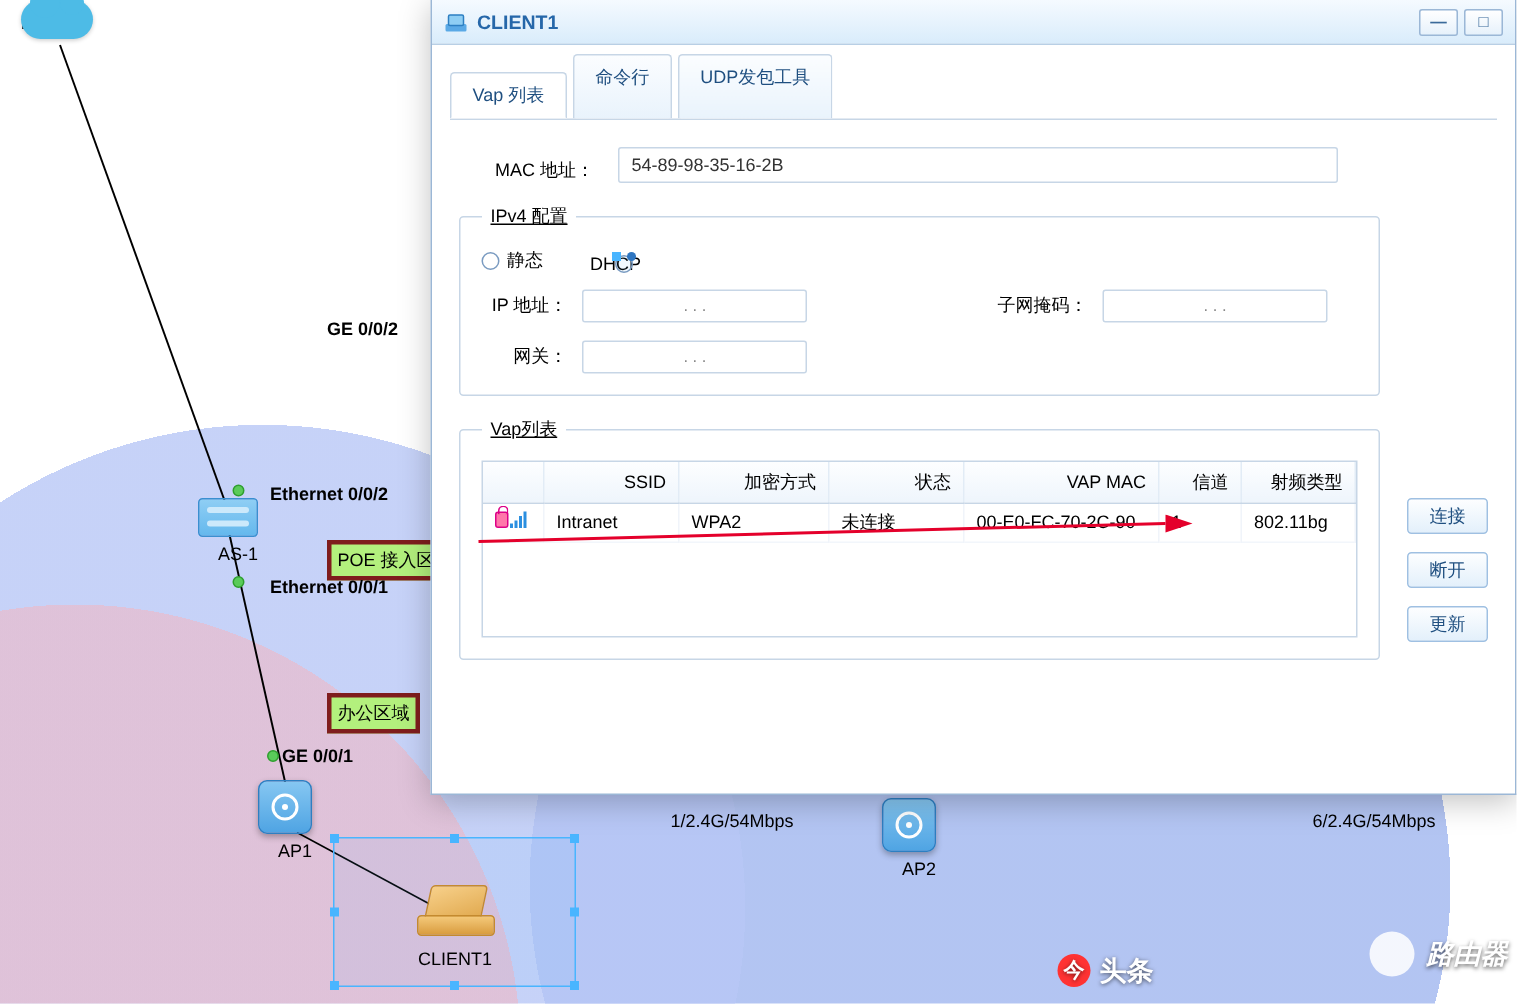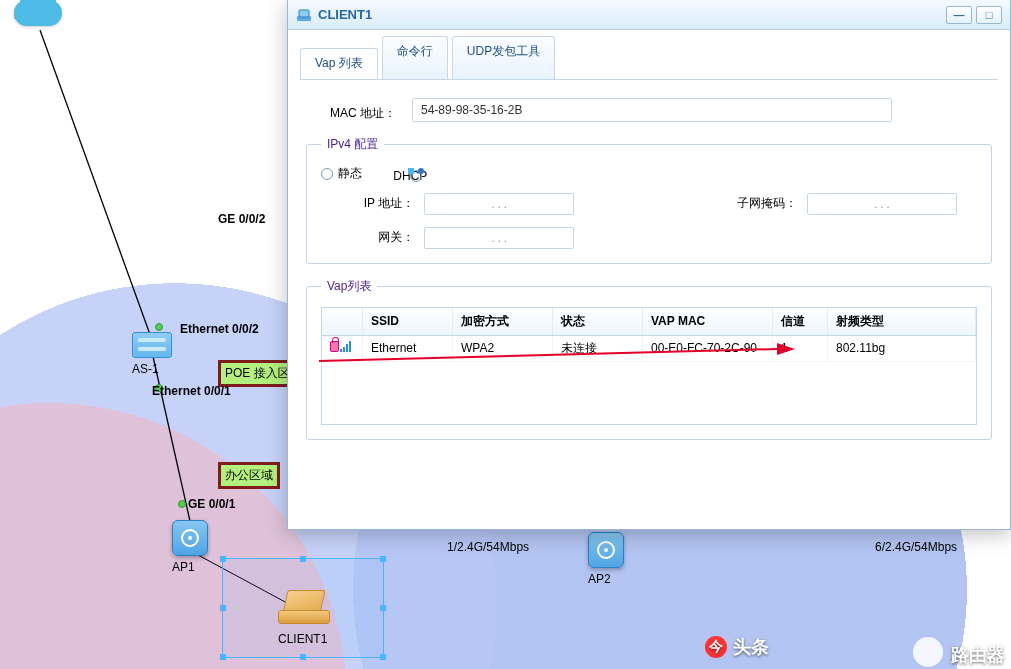--- a/index.html
+++ b/index.html
@@ -3,21 +3,21 @@
   <meta charset="utf-8">
   <style>
     * { box-sizing: border-box; margin: 0; padding: 0; }
     body { font-family: "Microsoft YaHei", Arial, sans-serif; font-size: 12px; background: #fff; position: relative; width: 1011px; height: 669px; overflow: hidden; }
     
     .canvas { position: absolute; inset: 0; background: #fff; }
     .coverage1 { position: absolute; left: -150px; top: 280px; width: 650px; height: 650px; background: radial-gradient(circle, #b8c7f6 0%, #b8c7f6 70%, transparent 70%); border-radius: 50%; opacity: .8; }
     .coverage2 { position: absolute; left: -250px; top: 400px; width: 600px; height: 600px; background: radial-gradient(circle, #f3b5c0 0%, #f3b5c0 70%, transparent 70%); border-radius: 50%; opacity: .55; }
     .coverage3 { position: absolute; left: 350px; top: 280px; width: 620px; height: 620px; background: radial-gradient(circle, #a0b6ef 0%, #a0b6ef 70%, transparent 70%); border-radius: 50%; opacity: .8; }
     
-    .node { position: absolute; text-align: left; font-size: 12px; color:#000; }
+    .node { position: absolute; text-align: right; font-size: 12px; color:#000; }
     .node .lbl { margin-top: 4px; white-space: nowrap; }
     .cloud { position:absolute; width:50px; height:30px;}
     .cloud-shape { width:48px; height:26px; background:#4dbbe6; border-radius:14px; position:relative; box-shadow:0 1px 3px rgba(0,0,0,.2);}
     .cloud-shape::before{content:"";position:absolute; left:6px; top:-8px; width:20px; height:20px; background:#4dbbe6; border-radius:50%;}
     .cloud-shape::after{content:"";position:absolute; right:6px; top:-6px; width:16px; height:16px; background:#4dbbe6; border-radius:50%;}
     
     .switch { width:40px; height:26px; background:linear-gradient(180deg,#8fcef4,#64b8ed); border:1px solid #3a8fd0; border-radius:3px; position:relative;}
     .switch::before,.switch::after{content:"";position:absolute;left:5px; right:5px; height:4px; background:#cce9fb; border-radius:2px;}
     .switch::before{top:5px;} .switch::after{top:14px;}
     
@@ -57,47 +57,47 @@
     .content{ padding:8px 18px 14px; display:flex; gap:18px; align-items:flex-start;}
     .form-area{flex:1;}
     .side-btns{width:54px; display:flex; flex-direction:column; gap:12px; margin-top:244px;}
     
     .row{display:flex; align-items:flex-end; margin:10px 0;}
     .flabel{width:90px; text-align:right; margin-right:16px; color:#000;}
     .txt{flex:1; max-width:480px; height:24px; border:1px solid #c7d6e6; border-radius:2px; padding:0 8px; background:#fff; font-size:12px; color:#333;}
     .ip{width:150px; height:22px; border:1px solid #c7d6e6; border-radius:2px; background:#fff; display:flex; align-items:center; justify-content:space-around; color:#888; font-size:11px;}
     
     fieldset{border:1px solid #c7d6e6; border-radius:3px; padding:12px 14px 14px; margin-top:14px;}
-    legend{padding:0 6px; color:#4c1d95; font-size:12px;}
+    legend{padding:0 6px; color:#000000; font-size:12px;text-decoration:underline;}
     .radio{display:inline-flex; align-items:center; margin-right:28px; cursor:pointer;justify-content:flex-end;}
     .radio .r{width:12px;height:12px;border:1px solid #7a9bc1;border-radius:50%;margin-right:5px;display:inline-flex;align-items:center;justify-content:center;}
     .radio .r.sel::after{content:"";width:6px;height:6px;background:#2f76c1;border-radius:50%;}
     .grid2{display:grid; grid-template-columns: auto 170px 80px auto 170px; row-gap:12px; column-gap:10px; align-items:center; margin-top:10px;}
     .gl{text-align:right;}
     
     .table-wrap{border:1px solid #c7d6e6; height:118px; background:#fff; overflow:hidden;}
     table{border-collapse:collapse; width:100%; font-size:12px;}
-    thead th{background:linear-gradient(180deg,#fdfeff,#eef5fc); border-bottom:1px solid #c7d6e6; border-right:1px solid #e2ecf6; padding:5px 8px; text-align:left; font-weight:bold; color:#000;}
+    thead th{background:linear-gradient(180deg,#fdfeff,#eef5fc); border-bottom:1px solid #c7d6e6; border-right:1px solid #e2ecf6; padding:5px 8px; text-align:right; font-weight:normal; color:#000;}
     tbody td{border-right:1px solid #f0f4fa; padding:4px 8px; color:#000;}
     tbody tr{border-bottom:1px solid #f2f6fb;}
     .status-ico{display:inline-flex; align-items:center; gap:1px; margin-right:3px;}
     .lock{width:9px;height:11px;border:1px solid #d08; border-radius:2px; background:#f7a; position:relative;}
     .lock::before{content:"";position:absolute;left:1px;top:-5px;width:5px;height:5px;border:1px solid #d08;border-bottom:none;border-radius:4px 4px 0 0;}
     .bars{display:inline-flex; gap:1px; align-items:flex-end; height:11px;}
     .bars i{width:2px; background:#2b8fe0; display:block;}
     .bars i:nth-child(1){height:3px;} .bars i:nth-child(2){height:5px;} .bars i:nth-child(3){height:8px;} .bars i:nth-child(4){height:11px;}
     
     .btn{height:24px; border:1px solid #9fc0e2; background:linear-gradient(180deg,#fdfeff,#e3f0fb); border-radius:3px; color:#1f4f80; cursor:pointer; display:flex; align-items:center; justify-content:center; font-size:12px; min-width:52px;}
     .apply-row{display:flex; justify-content:flex-end; margin-top:16px;}
     
     .arrow{position:absolute; pointer-events:none;}
     .arrow line{stroke:#e4002b; stroke-width:2;}
     .arrow polygon{fill:#e4002b;}
     
-    .wm{position:absolute; right:6px; bottom:2px; display:flex; align-items:flex-end; gap:8px; color:#fff; font-size:18px; font-weight:bold; text-shadow:0 1px 3px rgba(0,0,0,.6);}
+    .wm{position:absolute; right:6px; bottom:18px; display:flex; align-items:center; gap:8px; color:#fff; font-size:18px; font-weight:bold; text-shadow:0 1px 3px rgba(0,0,0,.6);font-style:italic;}
     .wm .c{width:30px;height:30px;border-radius:50%;background:#fff; opacity:.85;}
     .wm2{position:absolute; left:705px; bottom:10px; color:#fff; font-size:18px; font-weight:bold; text-shadow:0 1px 3px rgba(0,0,0,.6); display:flex; align-items:center; gap:6px;}
     .wm2 .q{width:22px;height:22px; border-radius:50%; background:#f33; color:#fff; display:flex; align-items:center; justify-content:center; font-size:14px;}
   </style>
 </head>
 <body>
 
 <div class="canvas">
   <div class="coverage3"></div>
   <div class="coverage1"></div>
@@ -120,21 +120,21 @@
   <div class="dot" style="left:155px; top:323px;"></div>
   <div class="link-label" style="left:180px; top:322px;">Ethernet 0/0/2</div>
 
   <div class="node" style="left:132px; top:332px;">
     <div class="switch"></div>
     <div class="lbl">AS-1</div>
   </div>
 
   <div class="tag" style="left:218px; top:360px;">POE 接入区</div>
   <div class="dot" style="left:155px; top:384px;"></div>
-  <div class="link-label" style="left:152px; top:384px;">Ethernet 0/0/1</div>
+  <div class="link-label" style="left:180px; top:384px;">Ethernet 0/0/1</div>
   <div class="tag" style="left:218px; top:462px;">办公区域</div>
 
   <div class="dot" style="left:178px; top:500px;"></div>
   <div class="link-label" style="left:188px; top:497px;">GE 0/0/1</div>
 
   <div class="node" style="left:172px; top:520px;">
     <div class="ap"></div>
     <div class="lbl">AP1</div>
   </div>
 
@@ -245,38 +245,43 @@
               <tr>
                 <td><span class="status-ico">
                       <span class="lock"></span>
                       <span class="bars">
                         <i></i>
                         <i></i>
                         <i></i>
                         <i></i>
                       </span>
                     </span></td>
-                <td>Ethernet</td>
+                <td>Intranet</td>
                 <td>WPA2</td>
                 <td>未连接</td>
                 <td>00-E0-FC-70-2C-90</td>
                 <td>1</td>
                 <td>802.11bg</td>
               </tr>
             </tbody>
           </table>
         </div>
         <svg class="arrow" style="left:10px; top:48px;" width="480" height="30">
           <line x1="2" y1="18" x2="460" y2="6"></line>
           <polygon points="460,0 478,6 460,12"></polygon>
         </svg>
       </fieldset>
 
     </div>
 
+    <div class="side-btns">
+      <div class="btn">连接</div>
+      <div class="btn">断开</div>
+      <div class="btn">更新</div>
+    </div>
   </div>
 </div>
 
 <div class="wm2">
   <span class="q">今</span>
   <span>头条</span>
 </div>
 <div class="wm">
   <span class="c"></span>
   <span>路由器</span>

